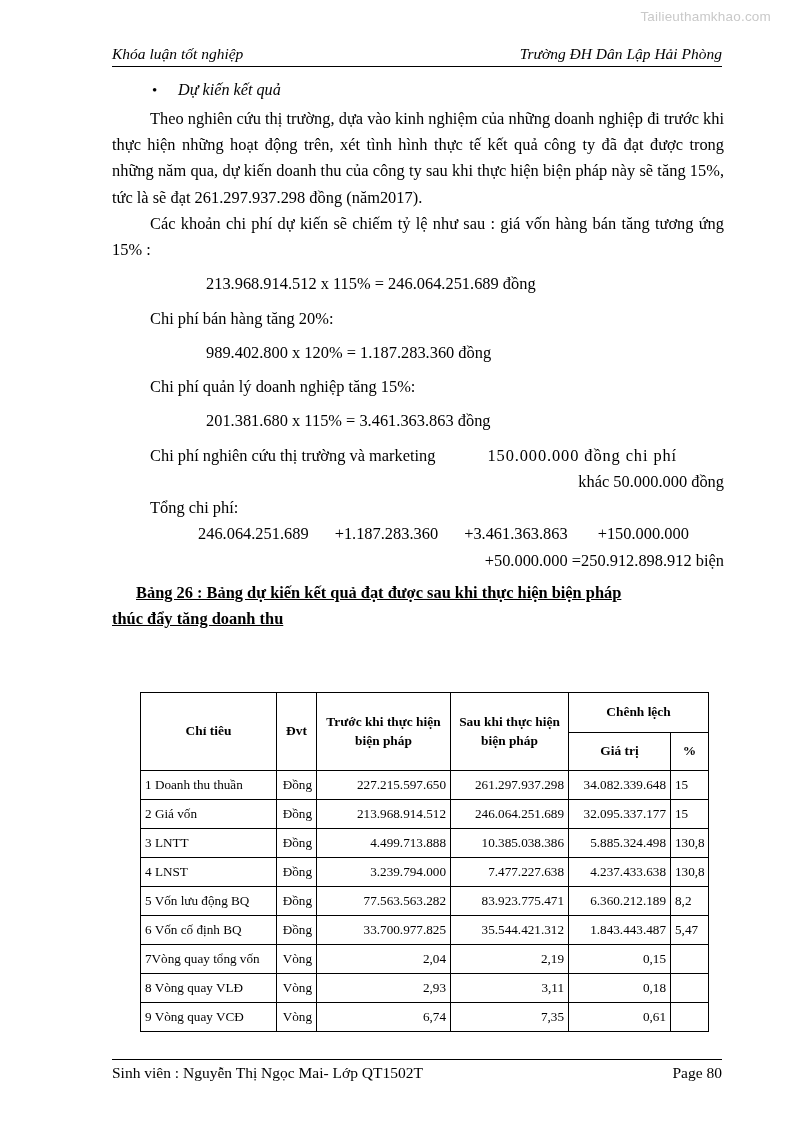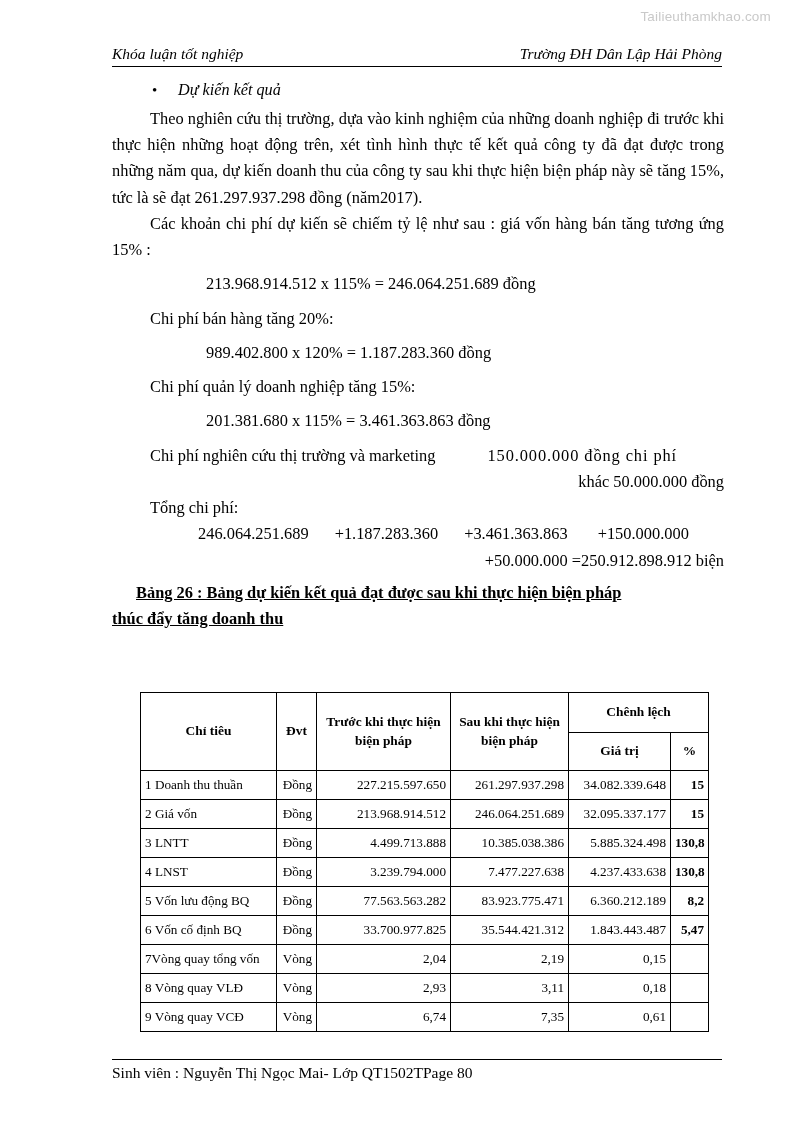--- a/index.html
+++ b/index.html
@@ -156,38 +156,38 @@
   }
   th.h-chitieu { height: 78px; }
   th.h-dvt     { }
   th.h-before, th.h-after { }
   th.h-diff    { height: 40px; }
   th.h-sub     { height: 38px; }
 
   td.c-name   { text-align: left;  height: 29px; }
   td.c-unit   { text-align: right;  }
   td.c-num    { text-align: right; }
-  td.c-pct    { text-align: right; font-weight: bold; }
+  td.c-pct    { text-align: left; }
 
   
   col.w-name { width: 136px; }
   col.w-unit { width: 40px; }
   col.w-bef  { width: 134px; }
   col.w-aft  { width: 118px; }
   col.w-val  { width: 102px; }
   col.w-pct  { width: 38px; }
 
   
   .footer {
     position: absolute;
     bottom: 28px;
     left: 112px;
     width: 610px;
     display: flex;
-    justify-content: flex-start;
+    justify-content: space-between;
     align-items: baseline;
     font-size: 15.5px;
     border-top: 1.3px solid #000;
     padding-top: 4px;
     box-sizing: border-box;
   }
   .footer .ft-left { white-space: nowrap; }
   .footer .ft-right { white-space: nowrap; }
 </style>
 </head>

